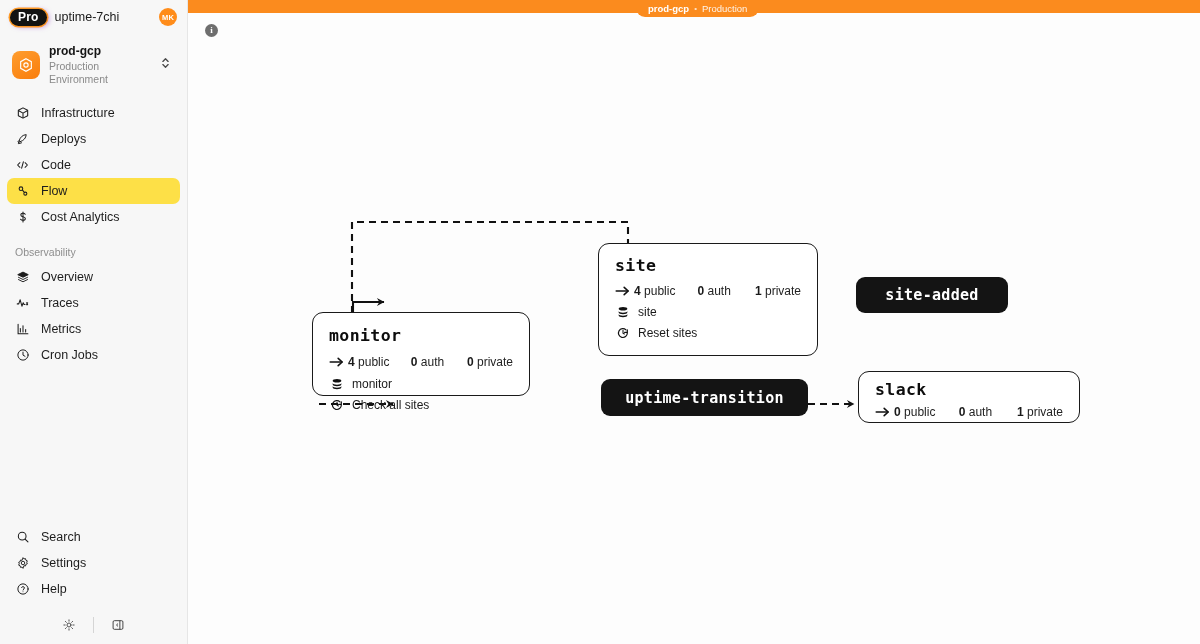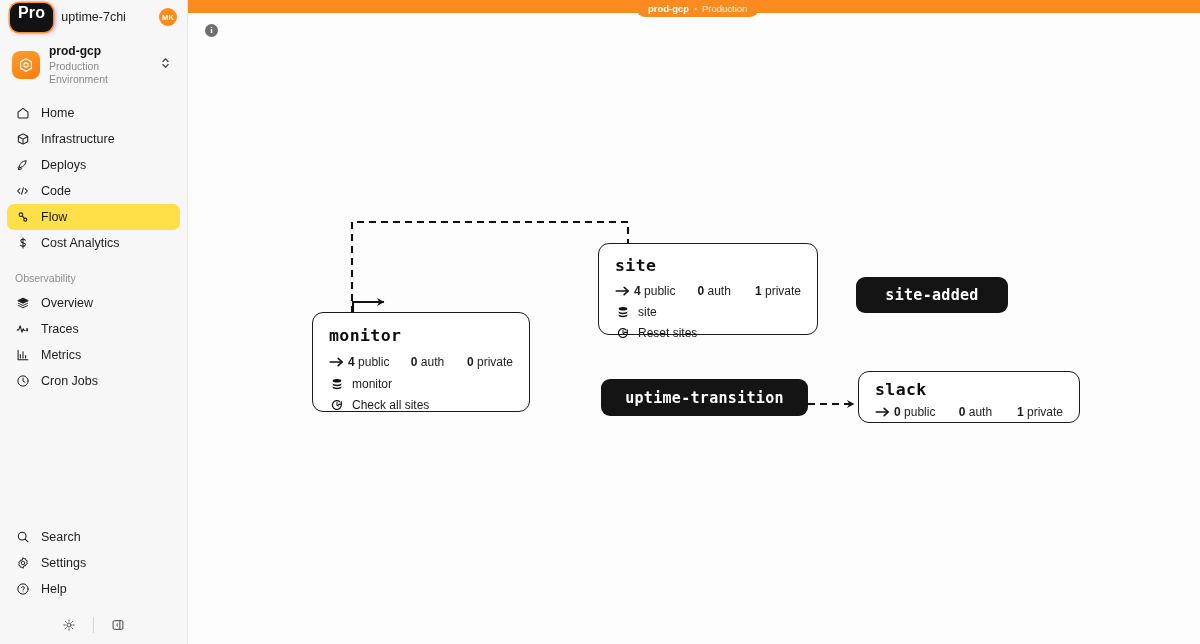--- a/index.html
+++ b/index.html
@@ -23,23 +23,23 @@
   }
   .sb-top {
     height: 34px;
     display: flex; align-items: center;
     padding: 0 10px;
     gap: 8px;
   }
   .pro-badge {
     background: #121212;
     color: #ffffff;
-    font-size: 16px; font-weight: bold;
+    font-size: 12px; font-weight: bold;
     border-radius: 9px;
-    padding: 2px 8px 11px;
+    padding: 2px 8px 3px;
     line-height: 1;
     box-shadow: 0 0 0 1.5px rgba(255,140,0,.85), 2px 1px 5px rgba(150,60,200,.55);
     letter-spacing: .2px;
   }
   .ws-name { font-size: 12.5px; color: #1a1a1a; flex: 1; }
   .avatar {
     width: 18px; height: 18px; border-radius: 50%;
     background: #ff8c1a; color: #fff;
     font-size: 7.5px; font-weight: bold;
     display: flex; align-items: center; justify-content: center;
@@ -192,28 +192,20 @@
         <svg width="11" height="14" viewBox="0 0 12 16" fill="none" stroke="#4a4a4a" stroke-width="1.5" stroke-linecap="round" stroke-linejoin="round">
           <path d="M3 6.2 6 3.2l3 3"></path>
             <path d="M3 9.8 6 12.8l3-3"></path>
         </svg>
       </div>
     </div>
 
     <nav class="nav">
       <div class="nav-item">
         <span class="nav-ico">
-          <svg width="14" height="14" viewBox="0 0 24 24" fill="none" stroke="currentColor" stroke-width="1.8" stroke-linecap="round" stroke-linejoin="round">
-              <path d="M3.5 10.5 12 4l8.5 6.5V19a1.5 1.5 0 0 1-1.5 1.5H5A1.5 1.5 0 0 1 3.5 19z"></path>
-            </svg>
-        </span>
-        <span>Home</span>
-      </div>
-      <div class="nav-item">
-        <span class="nav-ico">
           <svg width="14" height="14" viewBox="0 0 24 24" fill="none" stroke="currentColor" stroke-width="1.8" stroke-linejoin="round">
               <path d="M12 3.2 20 7.4v9.2L12 20.8 4 16.6V7.4z"></path>
               <path d="M12 12.2 20 7.6M12 12.2 4 7.6M12 12.2v8.4"></path>
             </svg>
         </span>
         <span>Infrastructure</span>
       </div>
       <div class="nav-item">
         <span class="nav-ico">
           <svg width="14" height="14" viewBox="0 0 24 24" fill="none" stroke="currentColor" stroke-width="1.7" stroke-linecap="round" stroke-linejoin="round">
@@ -378,21 +370,21 @@
         <path d="M426,302 L454,302" fill="none" stroke="#111" stroke-width="2.1" stroke-dasharray="7 5" marker-end="url(#ah)"></path>
 
         <path d="M440,294 L440,222 L164,222 L164,340 L136,340" fill="none" stroke="#111" stroke-width="2.1" stroke-dasharray="7 5" marker-end="url(#ahl)"></path>
 
         <path d="M131,404 L205,404" fill="none" stroke="#111" stroke-width="2.1" stroke-dasharray="7 5" marker-end="url(#ah)"></path>
 
         <path d="M620,404 L666,404" fill="none" stroke="#111" stroke-width="2.1" stroke-dasharray="7 5" marker-end="url(#ah)"></path>
       </svg>
     </div>
 
-    <div class="node" style="left:124px; top:312px; width:218px; height:100px; padding:13px 16px 0;">
+    <div class="node" style="left:124px; top:312px; width:218px; height:84px; padding:13px 16px 0;">
       <div class="node-title">monitor</div>
       <div class="counts" style="margin-top:10px;">
         <span class="cnt-arrow">
           <svg width="15" height="12" viewBox="0 0 18 12" fill="none" stroke="#111" stroke-width="1.9" stroke-linecap="round" stroke-linejoin="round">
               <path d="M1.5 6h14"></path>
               <path d="M11 1.6 15.8 6 11 10.4"></path>
             </svg>
         </span>
         <span class="cnt"><b>4</b>&nbsp;<span>public</span></span>
         <span style="width:30px"></span>
@@ -415,21 +407,21 @@
           <svg width="14" height="14" viewBox="0 0 24 24" fill="none" stroke="#111" stroke-width="2" stroke-linecap="round">
               <path d="M19.4 6.4V11h-4.6"></path>
               <path d="M19.4 12a7.6 7.6 0 1 1-2.3-5.4"></path>
               <path d="M12 7.2v5l2.4 1.5" stroke-width="1.8"></path>
             </svg>
         </span>
         <span>Check all sites</span>
       </div>
     </div>
 
-    <div class="node" style="left:410px; top:243px; width:220px; height:92px; padding:12px 16px 0;">
+    <div class="node" style="left:410px; top:243px; width:220px; height:113px; padding:12px 16px 0;">
       <div class="node-title">site</div>
       <div class="counts" style="margin-top:9px;">
         <span class="cnt-arrow">
           <svg width="15" height="12" viewBox="0 0 18 12" fill="none" stroke="#111" stroke-width="1.9" stroke-linecap="round" stroke-linejoin="round">
               <path d="M1.5 6h14"></path>
               <path d="M11 1.6 15.8 6 11 10.4"></path>
             </svg>
         </span>
         <span class="cnt"><b>4</b>&nbsp;<span>public</span></span>
         <span style="width:32px"></span>

